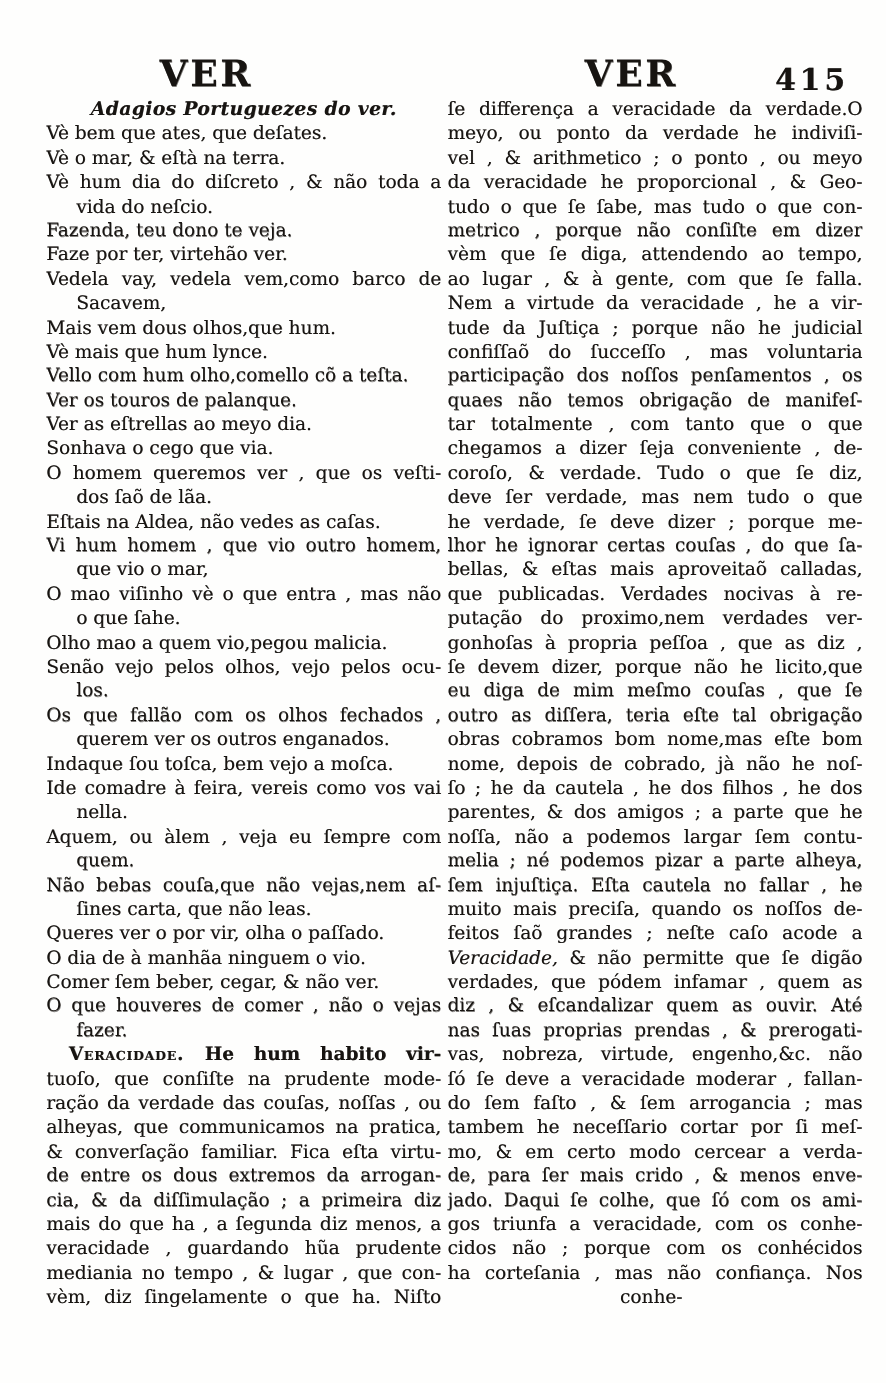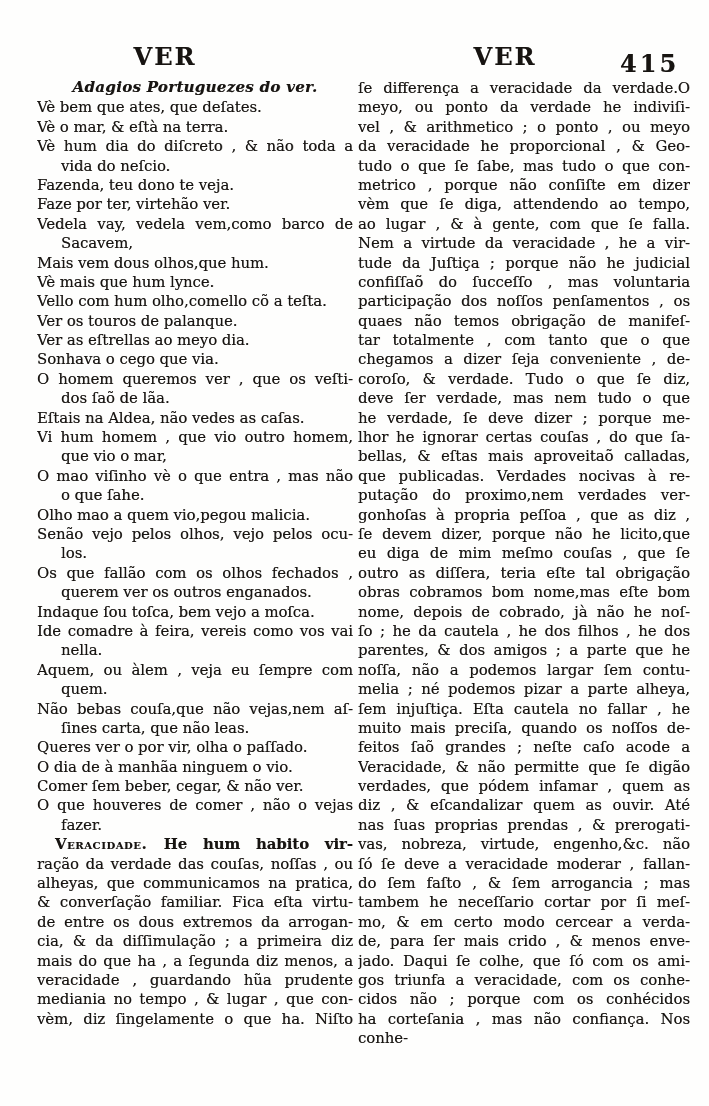--- a/index.html
+++ b/index.html
@@ -10,21 +10,21 @@
   }
   .page{
     position:relative;
     width:709px;height:1106px;
     font-family:"DejaVu Serif", serif;
     color:#171411;
     text-shadow:0.3px 0.2px 0 rgba(23,20,17,0.55);
   }
   .running-head{
     position:absolute;top:42px;
-    font-size:24px;font-weight:700;letter-spacing:2px;
+    font-size:29px;font-weight:700;letter-spacing:2px;
     text-align:center;
   }
   #hdr-left{left:0;width:330px;}
   #hdr-right{left:360px;width:290px;}
   .page-number{
     position:absolute;left:620px;top:49px;
     font-size:24px;font-weight:700;letter-spacing:3px;
   }
   .col{
     position:absolute;top:78px;
@@ -40,24 +40,24 @@
   }
   .just{text-align:justify;text-align-last:justify;}
   .cont{padding-left:24px;}
   .pfirst{padding-left:18px;font-weight:bold;}
   .head-ital{
     font-style:italic;font-weight:600;
     text-align:center;text-align-last:center;
     font-size:15px;letter-spacing:0.3px;
   }
   .sc{font-variant:small-caps;letter-spacing:0.6px;}
-  .ital{}
+  .ital{font-style:italic;}
   .catchword{
     line-height:19.4px;height:19.4px;
-    text-align:left;padding-right:6px;
+    text-align:center;padding-right:6px;
     font-size:14.8px;
   }
 </style>
 </head>
 <body>
 
 <div class="page">
   <div class="running-head" id="hdr-left">VER</div>
   <div class="running-head" id="hdr-right">VER</div>
   <div class="page-number">415</div>
@@ -96,20 +96,21 @@
       <div class="line just">Aquem, ou àlem , veja eu ſempre com</div>
       <div class="line cont">quem.</div>
       <div class="line just">Não bebas couſa,que não vejas,nem aſ-</div>
       <div class="line cont">ſines carta, que não leas.</div>
       <div class="line">Queres ver o por vir, olha o paſſado.</div>
       <div class="line">O dia de à manhãa ninguem o vio.</div>
       <div class="line">Comer ſem beber, cegar, &amp; não ver.</div>
       <div class="line just">O que houveres de comer , não o vejas</div>
       <div class="line cont">fazer.</div>
       <div class="line just pfirst"><span class="sc">Veracidade. </span>He hum habito vir-</div>
+      <div class="line just">tuoſo, que conſiſte na prudente mode-</div>
       <div class="line just">ração da verdade das couſas, noſſas , ou</div>
       <div class="line just">alheyas, que communicamos na pratica,</div>
       <div class="line just">&amp; converſação familiar. Fica eſta virtu-</div>
       <div class="line just">de entre os dous extremos da arrogan-</div>
       <div class="line just">cia, &amp; da diſſimulação ; a primeira diz</div>
       <div class="line just">mais do que ha , a ſegunda diz menos, a</div>
       <div class="line just">veracidade , guardando hũa prudente</div>
       <div class="line just">mediania no tempo , &amp; lugar , que con-</div>
       <div class="line just">vèm, diz ſingelamente o que ha. Niſto</div>
     </div>

